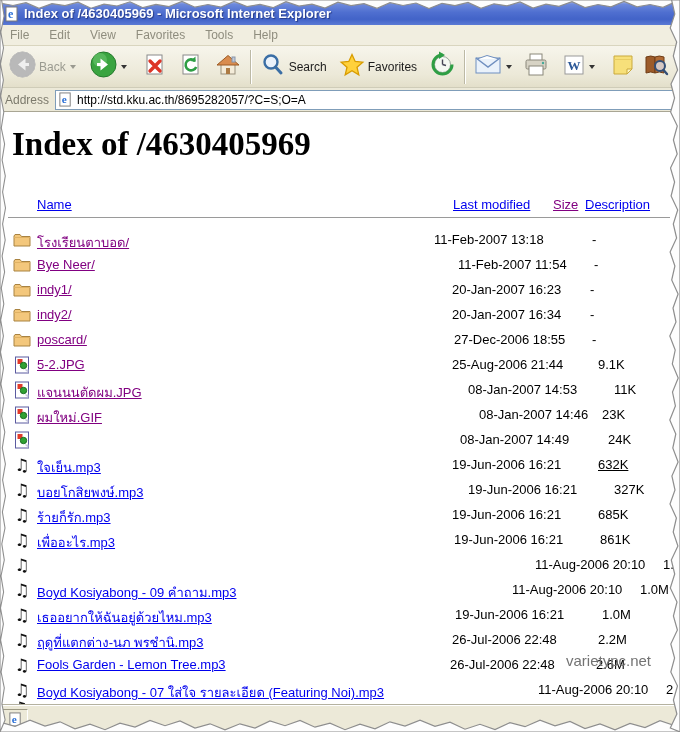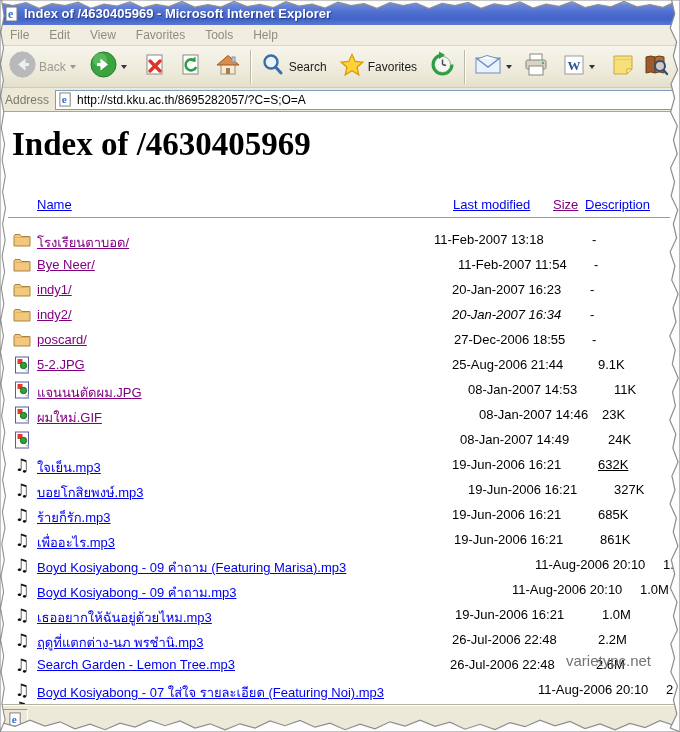--- a/index.html
+++ b/index.html
@@ -291,21 +291,21 @@
 
   <div class="row" style="top: 191px;">
     <span class="ricon icon-folder">
       <svg width="18" height="16" viewBox="0 0 18 16">
         <path d="M1 4 L1 14 L17 14 L17 4.5 L8.5 4.5 L7 2.5 L2 2.5 Z" fill="#f3c77c" stroke="#a98341"></path>
         <path d="M1 5.5 H17" stroke="#e0b264" stroke-width="1"></path>
       </svg>
     </span>
 
     <a class="fname visited">indy2/</a>
-    <span class="fdate" style="left: 452px; font-style: italic;">20-Jan-2007 16:34</span>
+    <span class="fdate" style="left: 452px;">20-Jan-2007 16:34</span>
     <span class="fsize" style="left: 590px;">-</span>
   </div>
 
   <div class="row" style="top: 216px;">
     <span class="ricon icon-folder">
       <svg width="18" height="16" viewBox="0 0 18 16">
         <path d="M1 4 L1 14 L17 14 L17 4.5 L8.5 4.5 L7 2.5 L2 2.5 Z" fill="#f3c77c" stroke="#a98341"></path>
         <path d="M1 5.5 H17" stroke="#e0b264" stroke-width="1"></path>
       </svg>
     </span>
@@ -406,21 +406,20 @@
 
     <span class="ricon icon-sound">♫</span>
     <a class="fname lnk">เพื่ออะไร.mp3</a>
     <span class="fdate" style="left: 454px;">19-Jun-2006 16:21</span>
     <span class="fsize" style="left: 600px;">861K</span>
   </div>
 
   <div class="row" style="top: 441px;">
 
     <span class="ricon icon-sound">♫</span>
-    <a class="fname lnk">Boyd Kosiyabong - 09 คำถาม  (Featuring Marisa).mp3</a>
     <span class="fdate" style="left: 535px;">11-Aug-2006 20:10</span>
     <span class="fsize" style="left: 663px;">1.</span>
   </div>
 
   <div class="row" style="top: 466px;">
 
     <span class="ricon icon-sound">♫</span>
     <a class="fname lnk">Boyd Kosiyabong - 09 คำถาม.mp3</a>
     <span class="fdate" style="left: 512px;">11-Aug-2006 20:10</span>
     <span class="fsize" style="left: 640px;">1.0M</span>
@@ -438,21 +437,21 @@
 
     <span class="ricon icon-sound">♫</span>
     <a class="fname lnk">ฤดูที่แตกต่าง-นภ พรชำนิ.mp3</a>
     <span class="fdate" style="left: 452px;">26-Jul-2006 22:48</span>
     <span class="fsize" style="left: 598px;">2.2M</span>
   </div>
 
   <div class="row" style="top: 541px;">
 
     <span class="ricon icon-sound">♫</span>
-    <a class="fname lnk">Search Garden - Lemon Tree.mp3</a>
+    <a class="fname lnk">Fools Garden - Lemon Tree.mp3</a>
     <span class="fdate" style="left: 450px;">26-Jul-2006 22:48</span>
     <span class="fsize" style="left: 596px;">2.6M</span>
   </div>
 
   <div class="row" style="top: 566px;">
 
     <span class="ricon icon-sound">♫</span>
     <a class="fname lnk">Boyd Kosiyabong - 07 ใส่ใจ รายละเอียด  (Featuring Noi).mp3</a>
     <span class="fdate" style="left: 538px;">11-Aug-2006 20:10</span>
     <span class="fsize" style="left: 666px;">2</span>

